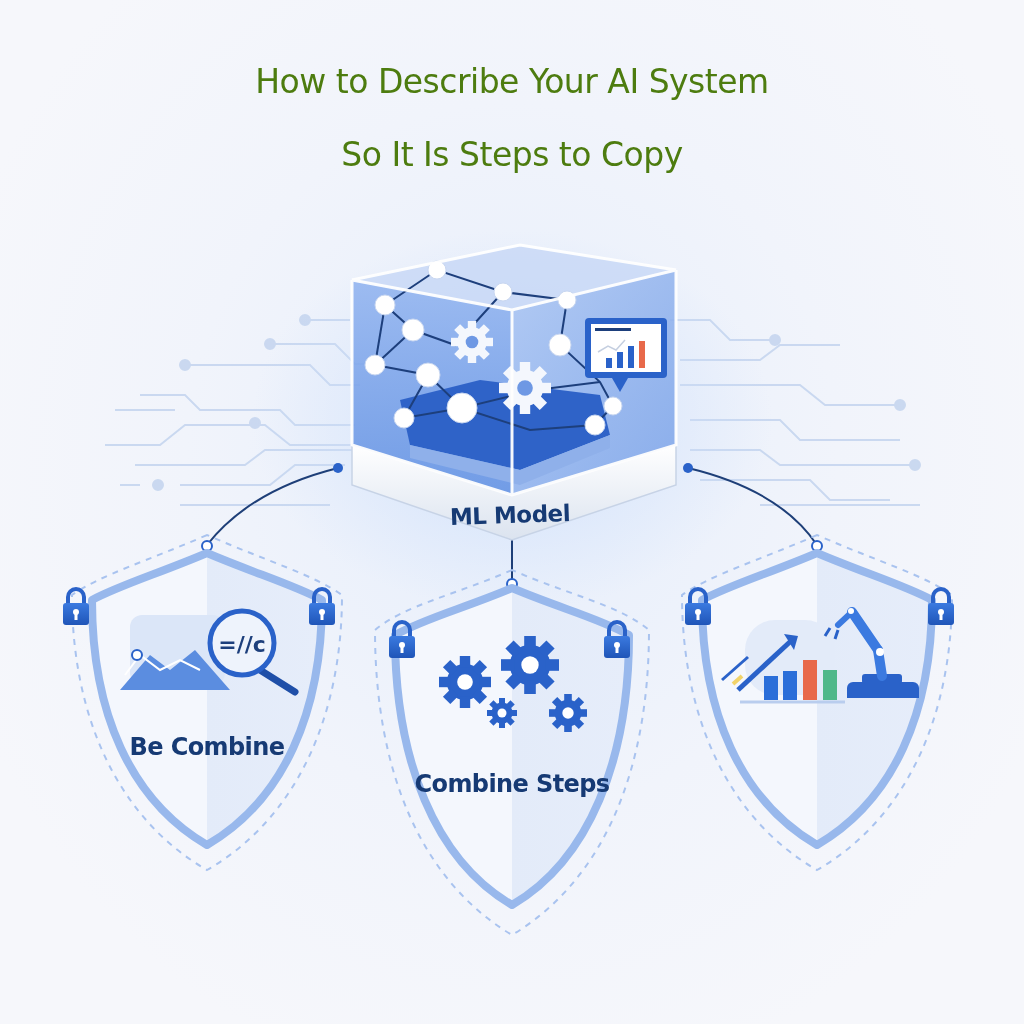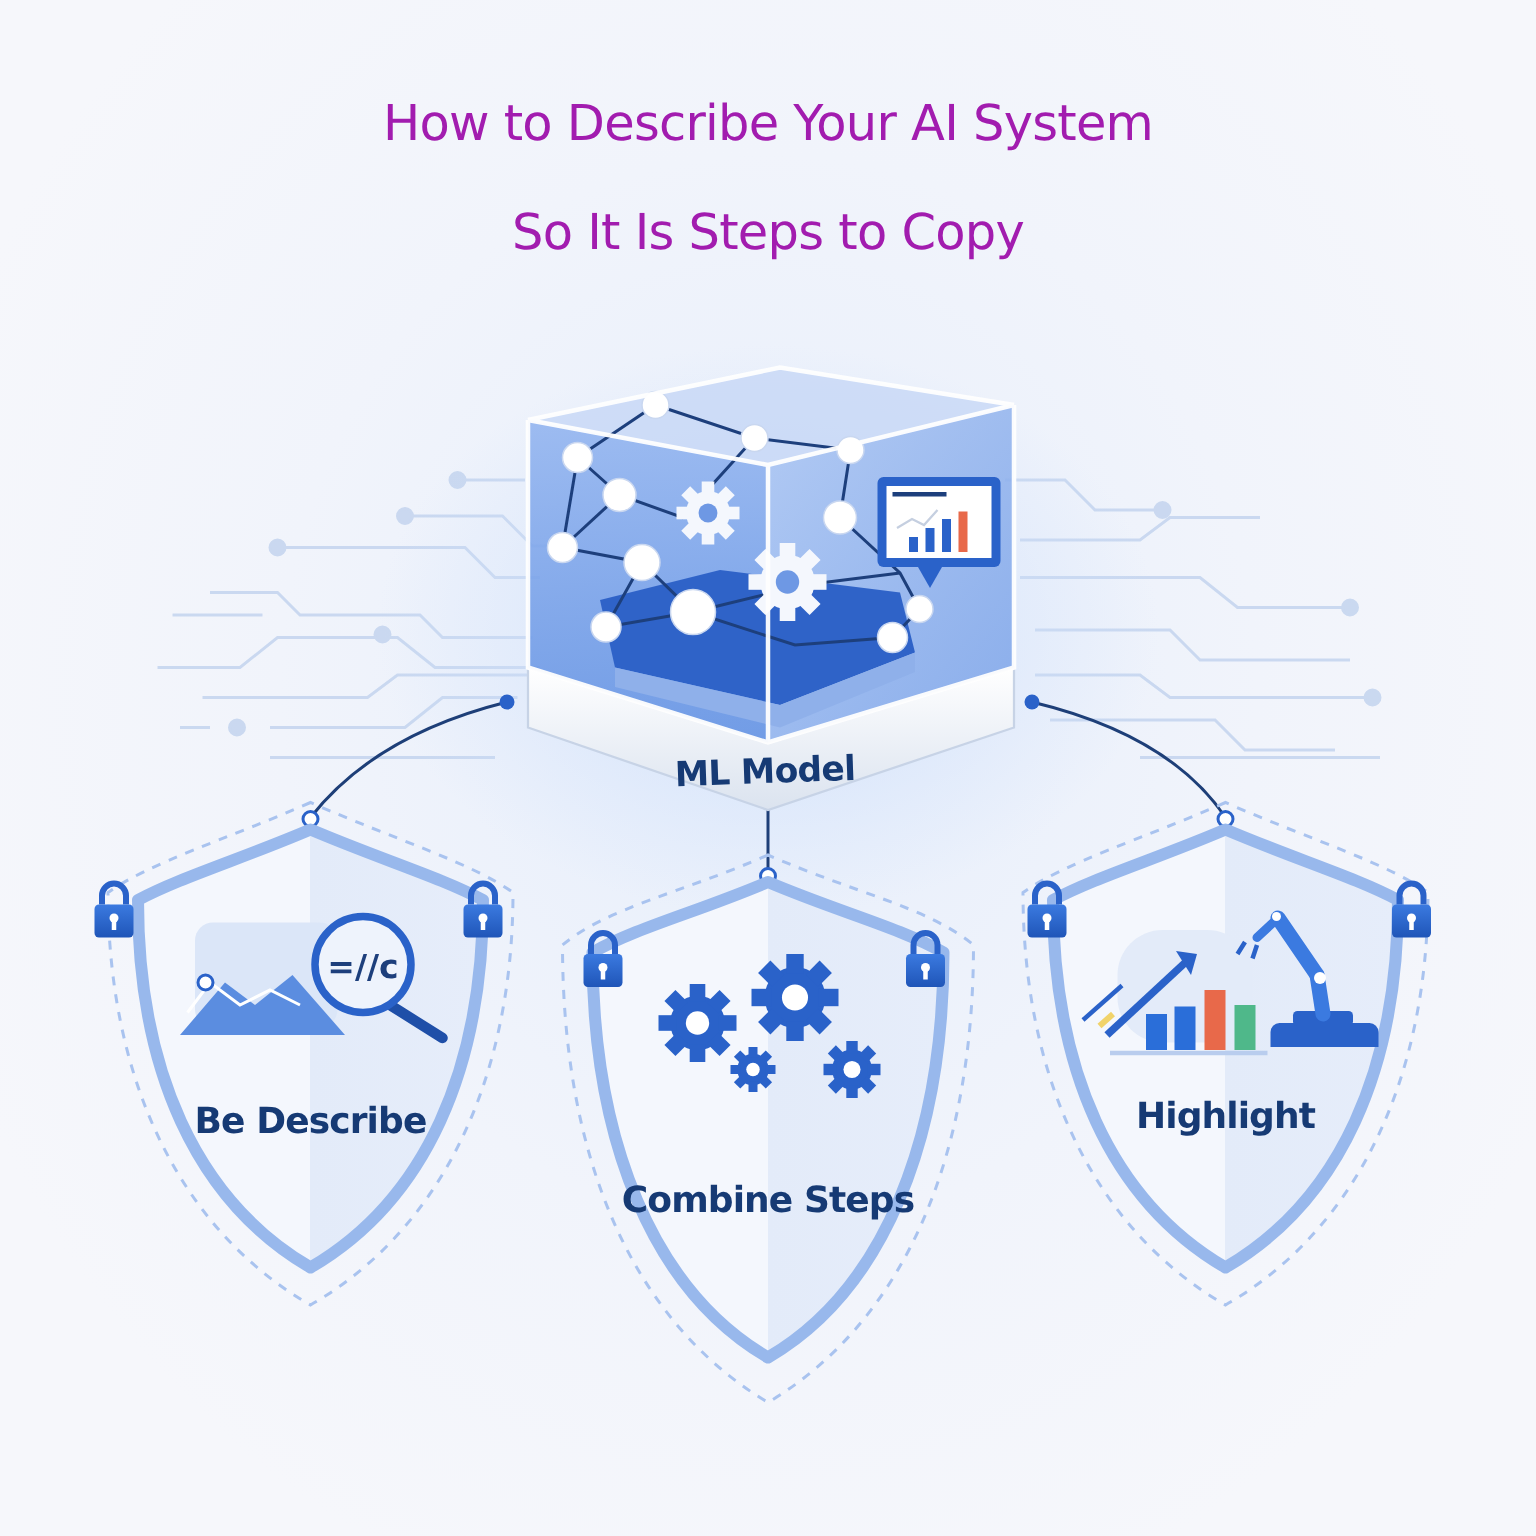--- a/index.html
+++ b/index.html
@@ -3,21 +3,21 @@
 <meta charset="utf-8">
 <style>
   html, body { margin: 0; padding: 0; }
   body {
     width: 1024px; height: 1024px; overflow: hidden; position: relative;
     background: radial-gradient(ellipse at 50% 45%, #e6eefb 0%, #f1f4fb 45%, #f6f7fb 80%);
     font-family: "DejaVu Sans", sans-serif;
   }
   .title {
     position: absolute; left: 0; width: 1024px; text-align: center;
-    color: #a21caf; font-family: "DejaVu Sans", sans-serif; font-weight: 400;
+    color: #4d7c0f; font-family: "DejaVu Sans", sans-serif; font-weight: 400;
     font-size: 33px; letter-spacing: -0.5px;
   }
   .title.l1 { top: 62px; }
   .title.l2 { top: 135px; }
   svg.art { position: absolute; left: 0; top: 0; }
   .label {
     position: absolute; text-align: center; color: #163a74;
     font-family: "DejaVu Sans", sans-serif; font-weight: 600; font-size: 24px;
     letter-spacing: -0.6px; line-height: 45px;
   }
@@ -252,17 +252,16 @@
       <line x1="852" y1="612" x2="838" y2="625" stroke="#3b7ae0" stroke-width="6" stroke-linecap="round"></line>
       <circle cx="880" cy="652" r="4" fill="#fff"></circle>
       <circle cx="851" cy="611" r="3" fill="#fff"></circle>
       <path d="M830,628 l-5,8 M838,630 l-3,9" stroke="#2a62c9" stroke-width="3"></path>
     </g>
   </g>
 </svg>
 
 <div class="cube-label">ML Model</div>
 
-<div class="label" style="left:92px; top:725px; width:230px;">Be Describe</div>
-<div class="label" style="left:395px; top:762px; width:234px;margin-top:16px;">Combine Steps</div>
+<div class="label" style="left:92px; top:725px; width:230px;">Be Combine</div>
+<div class="label" style="left:395px; top:762px; width:234px;">Combine Steps</div>
 <div class="label" style="left:702px; top:722px; width:230px;">
-  <div>Highlight</div>
 </div>
 
 </body></html>

